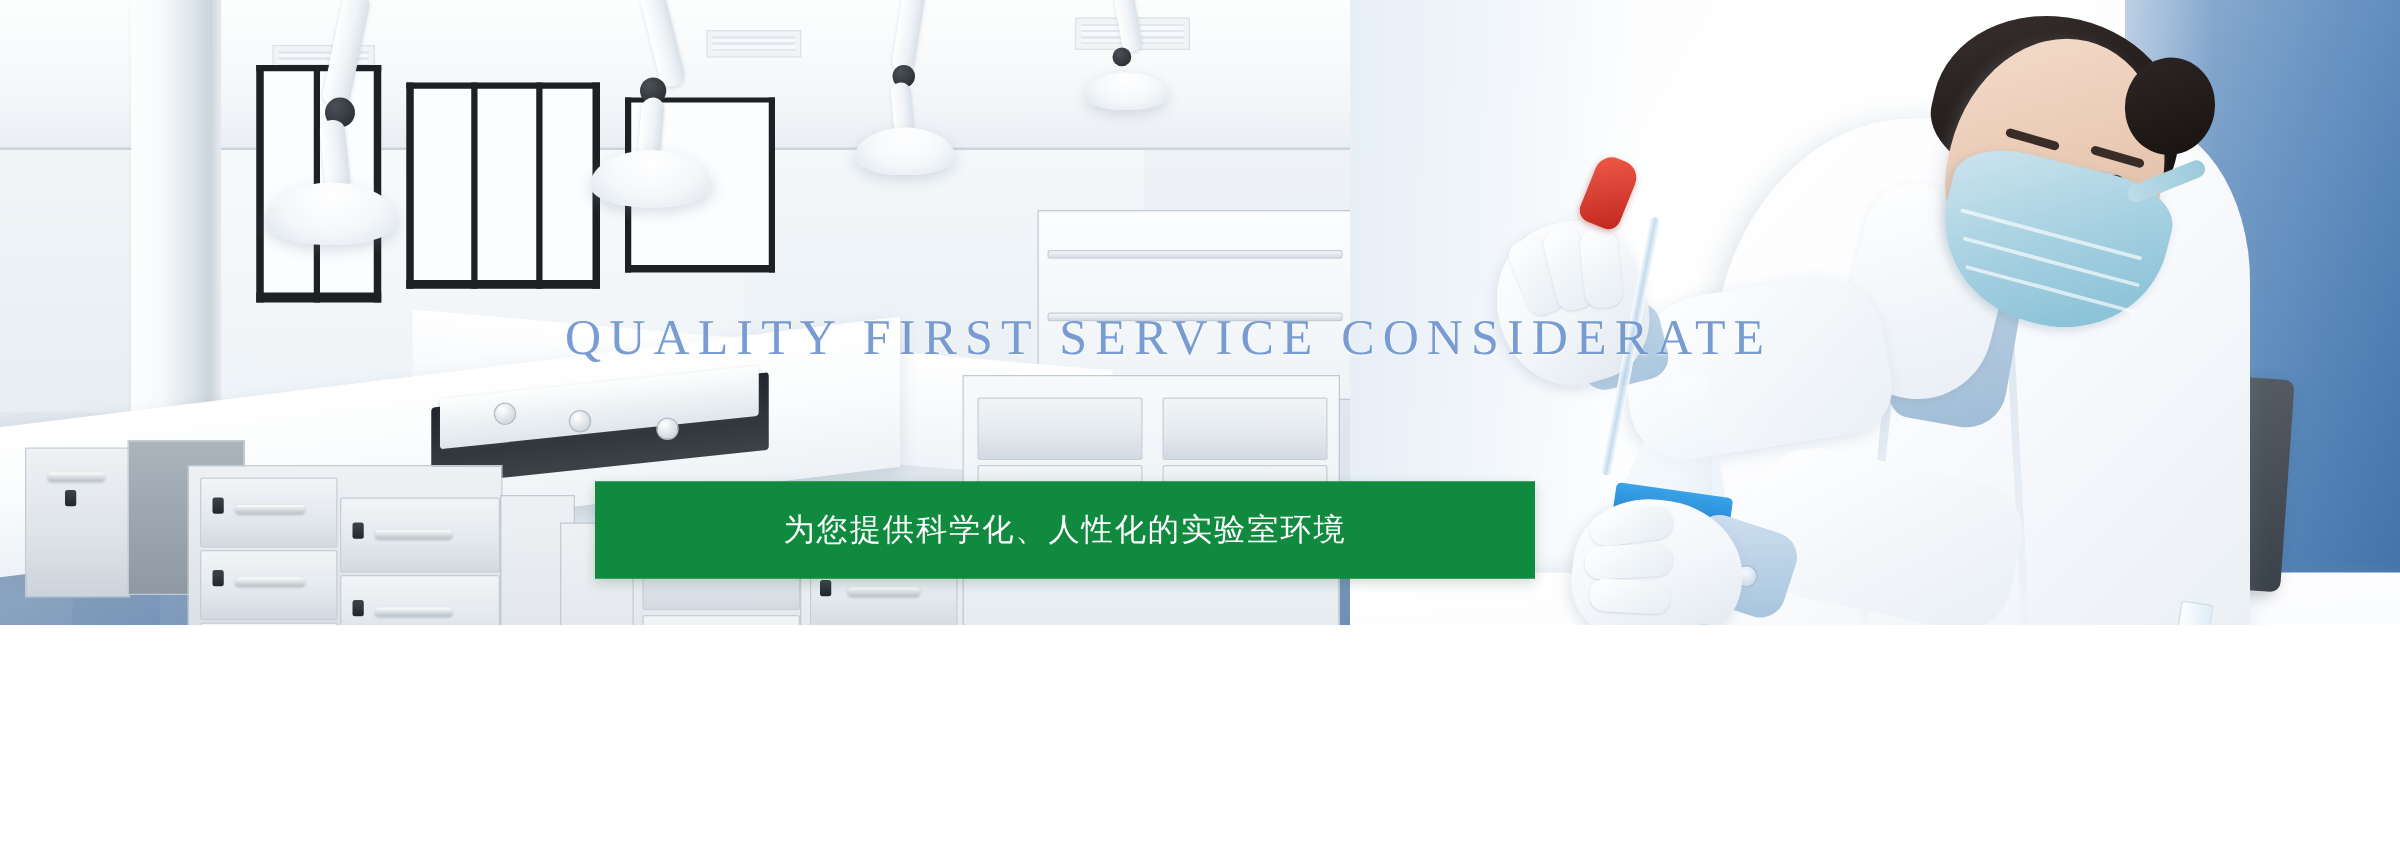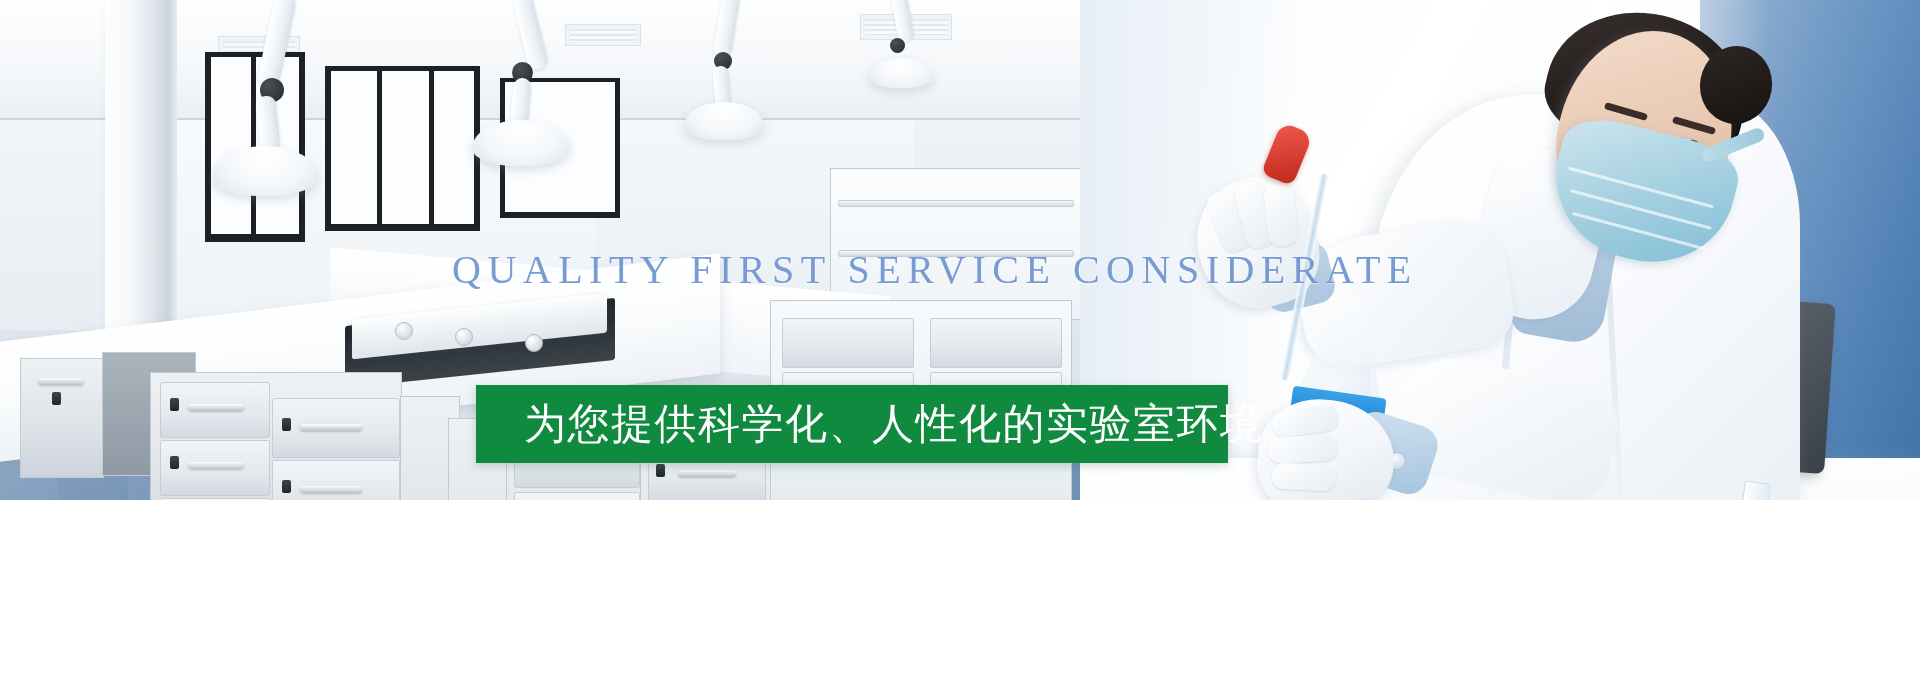--- a/index.html
+++ b/index.html
@@ -227,22 +227,22 @@
     text-shadow:0 2px 5px rgba(255,255,255,.55);
   }
   .green-bar{
     position:absolute;left:476px;top:385px;width:752px;height:78px;
     background:#0f8a3e;
     box-shadow:0 3px 9px rgba(30,90,55,.22);
   }
   .green-bar span{
     display:block;
     font-family:"DejaVu Sans","Liberation Sans",sans-serif;
-    color:#ffffff;font-size:42px;letter-spacing:1.5px;
-    line-height:78px;white-space:nowrap;margin-left:48px;
+    color:#ffffff;font-size:25px;letter-spacing:1.5px;
+    line-height:78px;text-align:center;white-space:nowrap;
   }
 </style>
 </head>
 <body>
 
 <div class="banner">
 
   <div class="room">
     <div class="wall-left"></div>
     <div class="wall-mid"></div>

